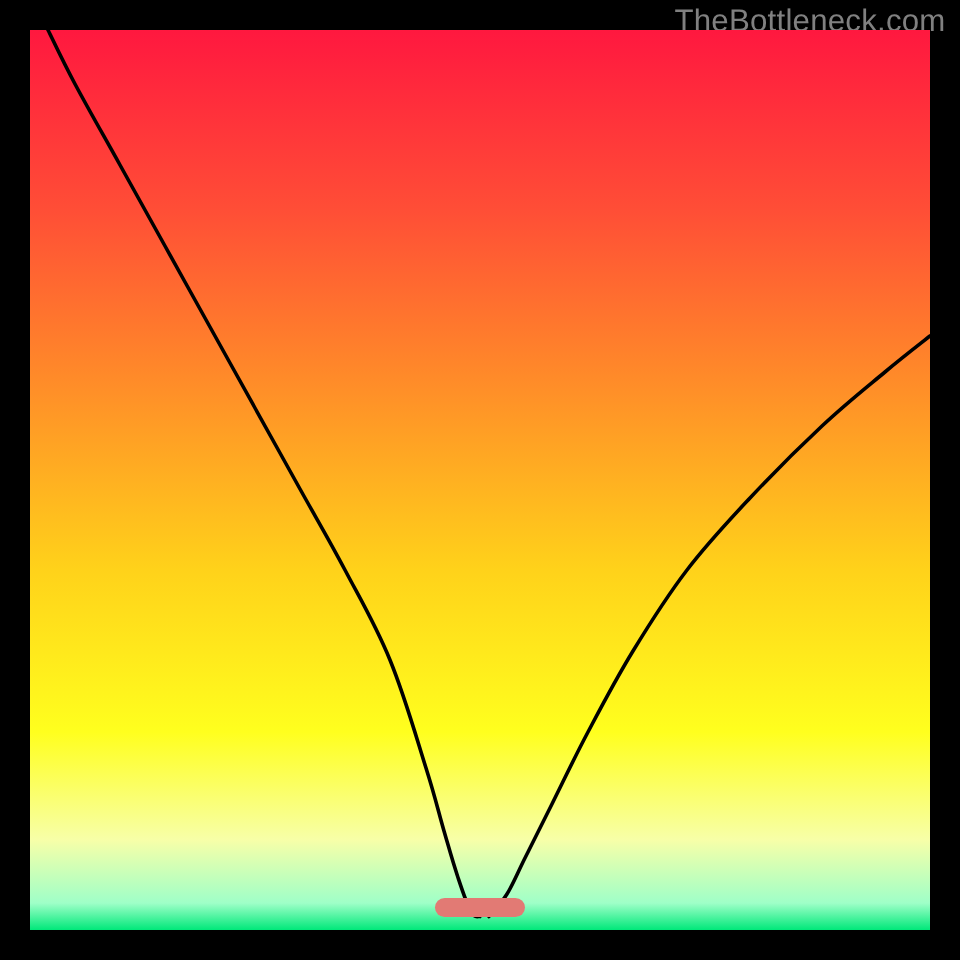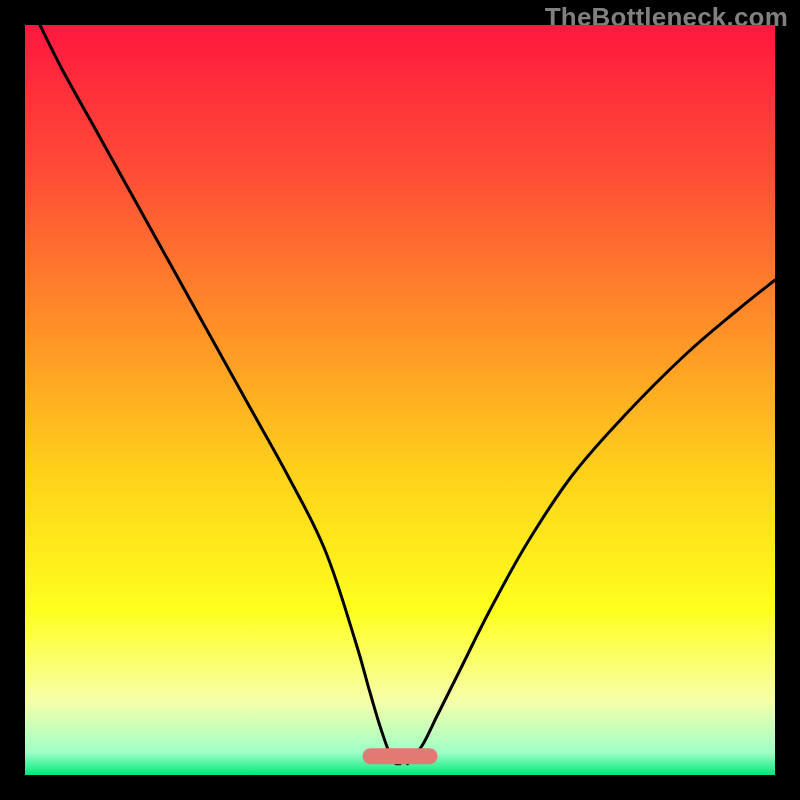--- a/index.html
+++ b/index.html
@@ -18,21 +18,21 @@
     width: 800px;
     height: 800px;
     background: #000;
   }
   .watermark {
     position: absolute;
     right: 12px;
     top: 2px;
     color: #808080;
     font-size: 26px;
-    font-weight: 700;
+    font-weight: 400;
     letter-spacing: 0.2px;
   }
   .plot {
     position: absolute;
     left: 25px;
     top: 25px;
     width: 750px;
     height: 750px;
   }
   .plot svg {

